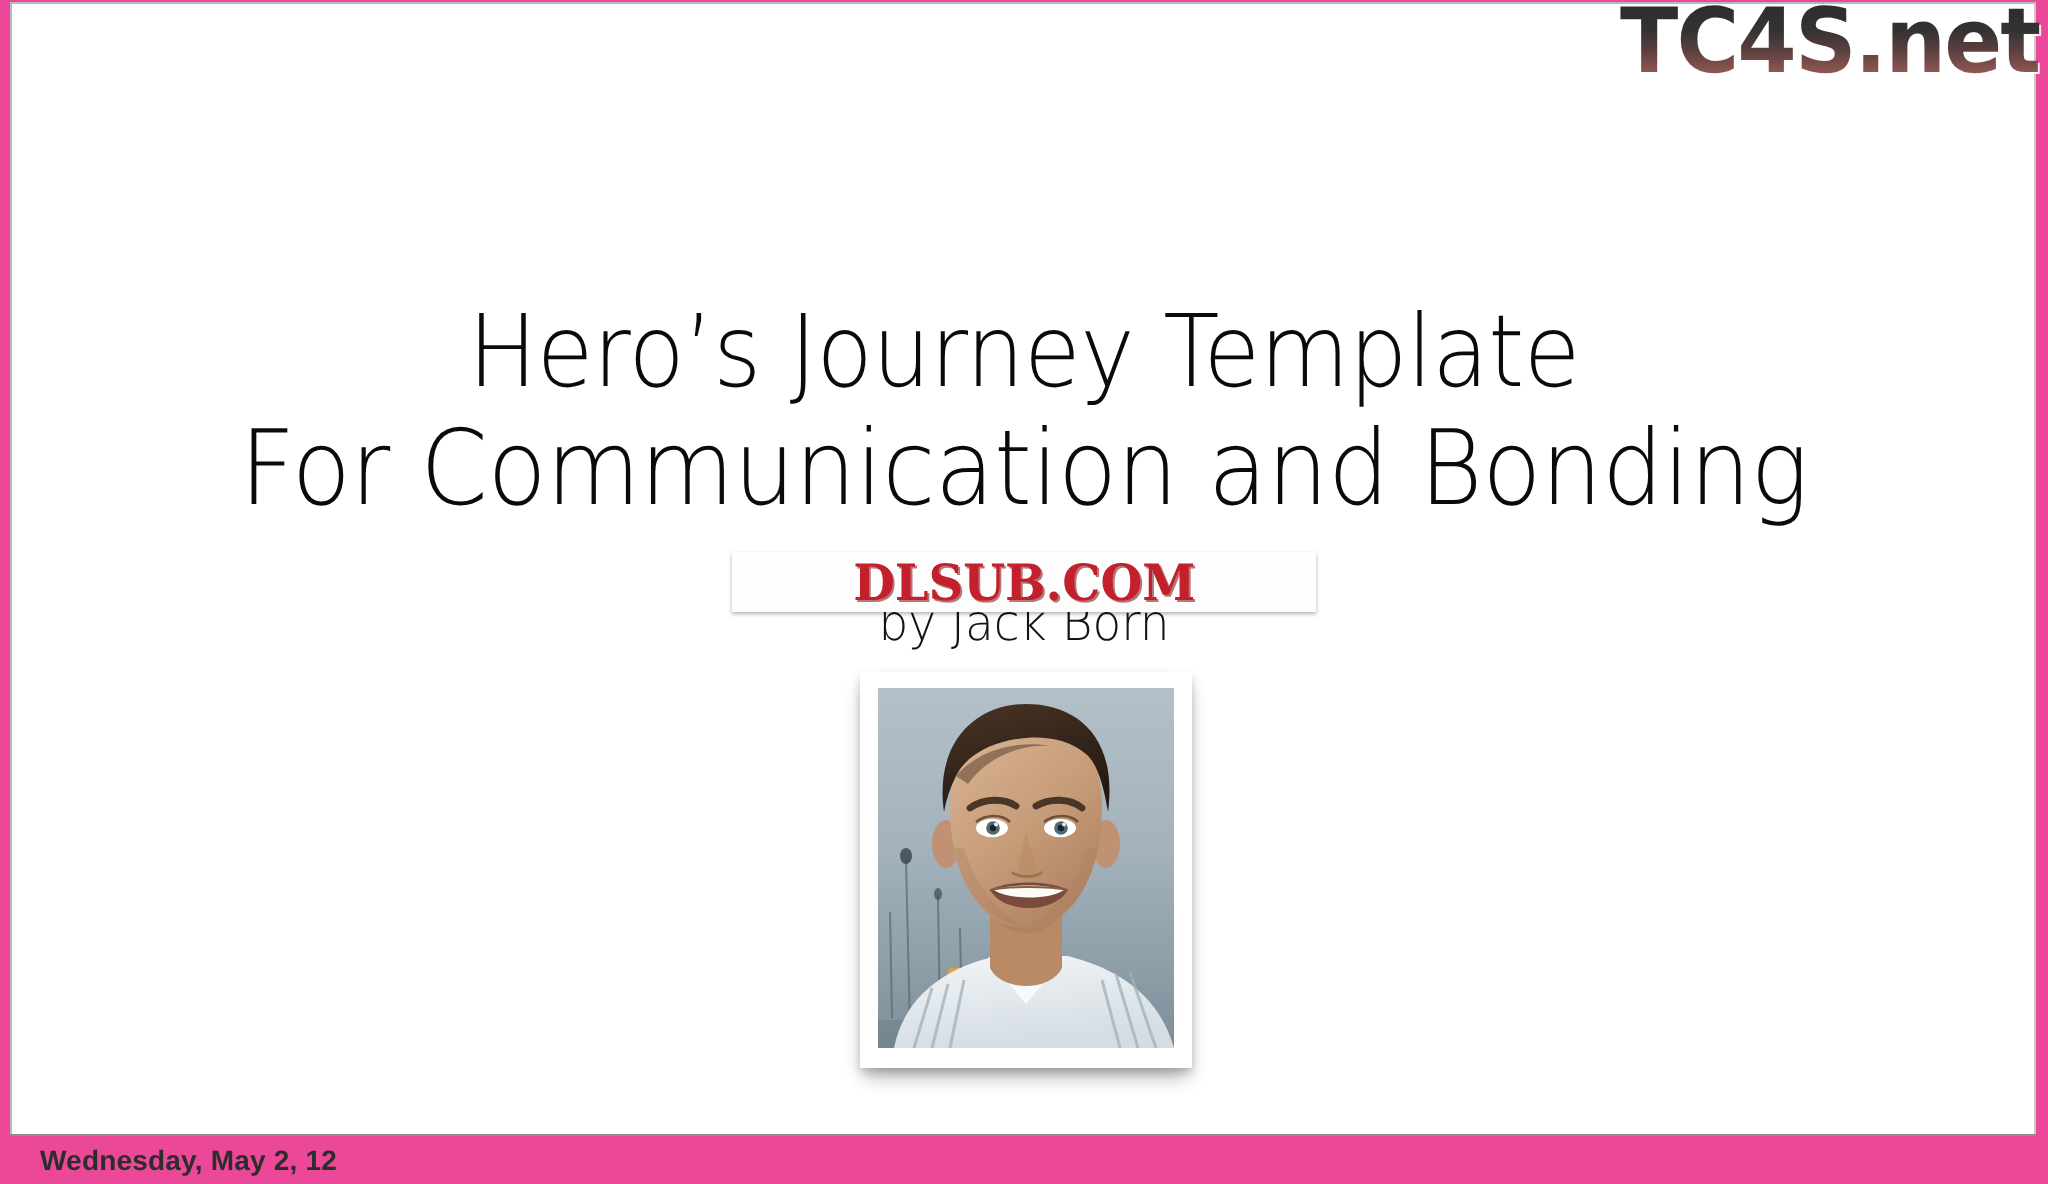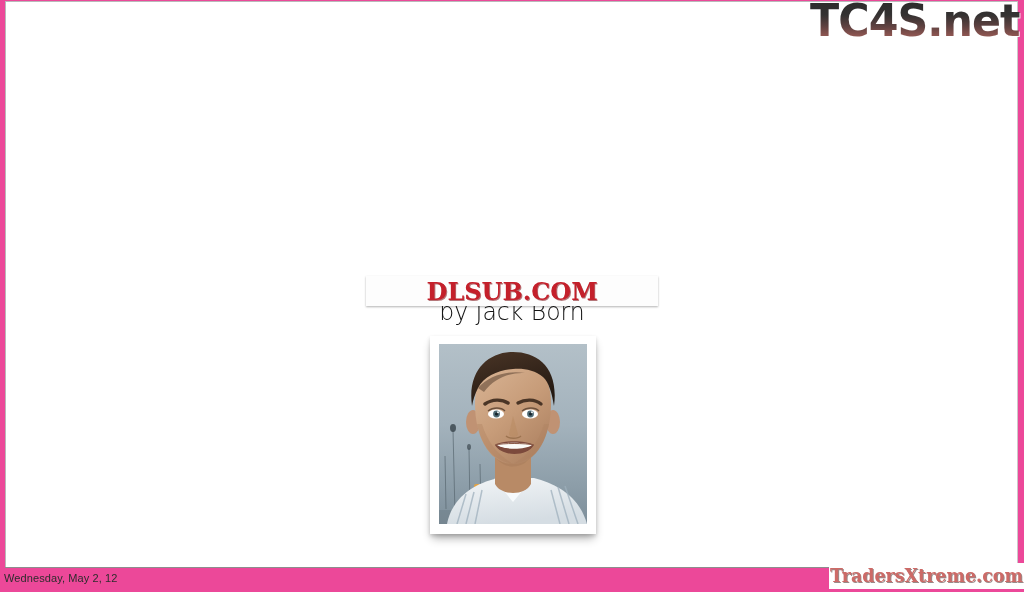--- a/index.html
+++ b/index.html
@@ -159,27 +159,28 @@
   .footer-rule {
     position: absolute;
     left: 5px;
     top: 567px;
     width: 1013px;
     height: 1px;
     background: #8d8d8d;
   }
   .footer-date {
     position: absolute;
-    left: 4px;
+    left: 20px;
     top: 572px;
     font-family: "Liberation Sans", sans-serif;
-    font-size: 11px;
+    font-size: 14px;
     color: #2d2d2d;
     letter-spacing: 0.1px;
     white-space: nowrap;
+    font-weight: bold;
   }
 
   
   .wm-traders {
     position: absolute;
     left: 829px;
     top: 563px;
     width: 195px;
     height: 26px;
     background: #ffffff;
@@ -205,20 +206,24 @@
 </style>
 </head>
 <body>
 
 <div id="slide">
 
   <div class="slide-frame"></div>
 
   <div class="wm-tc4s">TC4S.net</div>
 
+  <div class="title-block">
+    <div class="title-line title-line-1">Hero’s Journey Template</div>
+    <div class="title-line title-line-2">For Communication and Bonding</div>
+  </div>
 
   <div class="subtitle">by Jack Born</div>
 
   <div class="wm-dlsub">
     <span class="wm-dlsub-text">DLSUB.COM</span>
   </div>
 
   <div class="photo-wrap">
     <div class="photo-inner">
       <svg width="148" height="180" viewBox="0 0 148 180">
@@ -322,17 +327,14 @@
           <path d="M38 80 C 42 100, 52 116, 74 120 C 60 112, 48 98, 43 80 Z" fill="#a97c5b" opacity="0.3"></path>
           <path d="M110 80 C 106 100, 96 116, 74 120 C 88 112, 100 98, 105 80 Z" fill="#a97c5b" opacity="0.22"></path>
         </g>
       </svg>
     </div>
   </div>
 
   <div class="footer-rule"></div>
   <div class="footer-date">Wednesday, May 2, 12</div>
 
-  <div class="wm-traders">
-    <span class="wm-traders-text">TradersXtreme.com</span>
-  </div>
 
 </div>
 
 </body></html>

